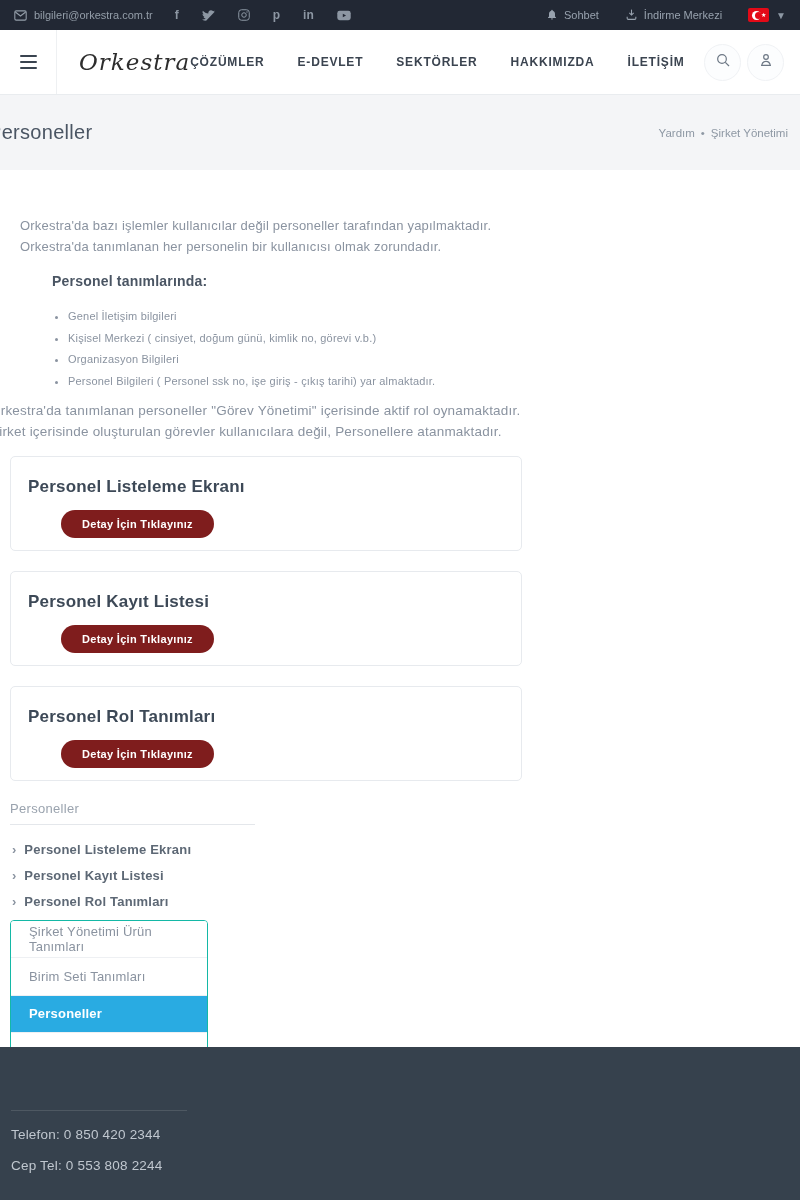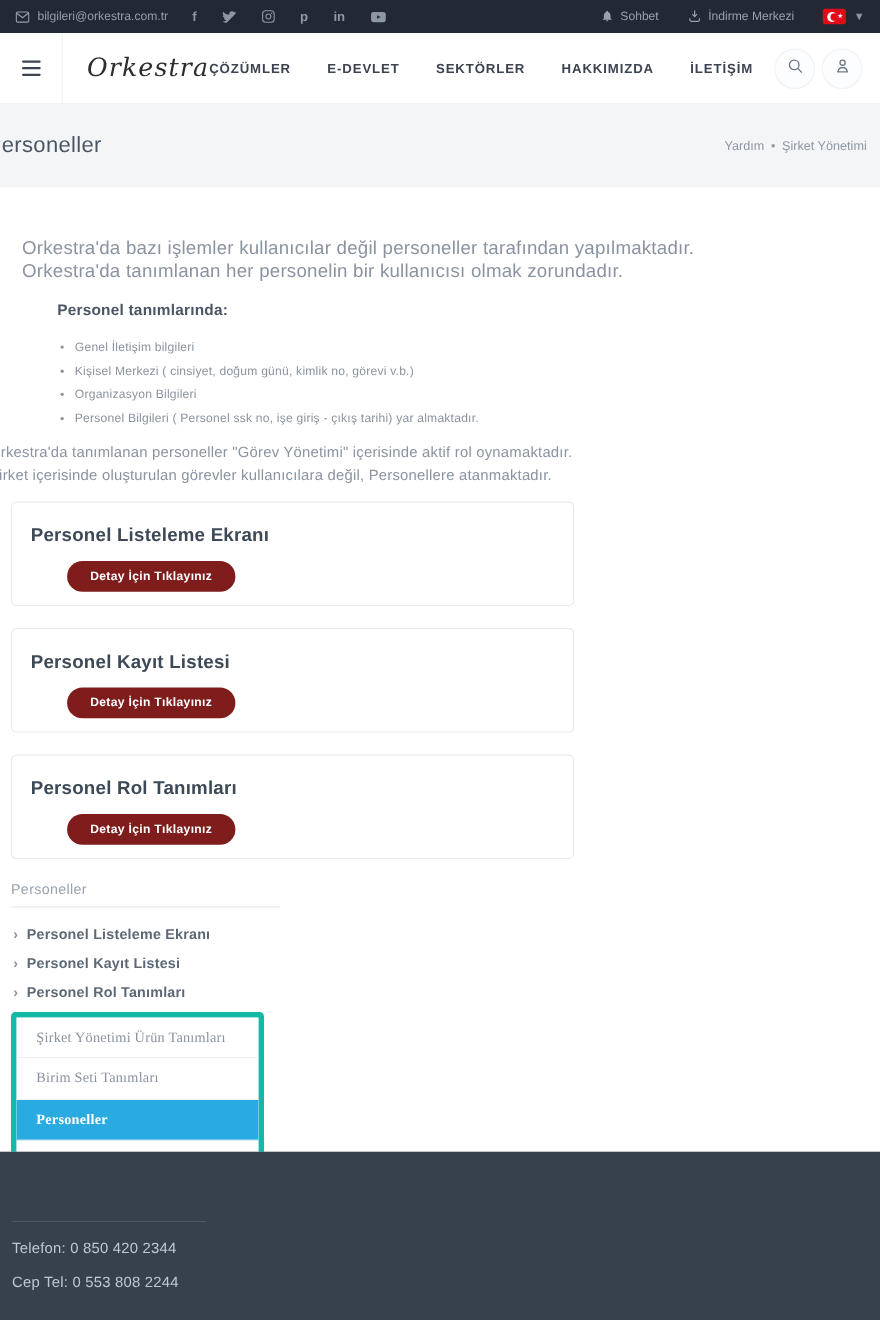--- a/index.html
+++ b/index.html
@@ -78,21 +78,21 @@
     background: #f4f5f7;
     display: flex; align-items: center;
     padding-right: 12px;
   }
   .page-title { font-size: 20px; font-weight: 500; color: #4a5563; margin-left: -12px; letter-spacing: 0.3px; }
   .breadcrumb { margin-left: auto; font-size: 11.5px; color: #8e98a4; display: flex; gap: 6px; align-items: flex-end; }
   .breadcrumb .crumb { cursor: pointer; }
 
   
   .content { height: 877px; flex: 0 0 877px; background: #ffffff; overflow: hidden; }
-  .intro { margin: 45px 0 0 20px; font-size: 17px; color: #8a93a0; line-height: 21px; letter-spacing: 0.2px; }
+  .intro { margin: 45px 0 0 20px; font-size: 13px; color: #8a93a0; line-height: 21px; letter-spacing: 0.2px; }
   .list-heading { margin: 16px 0 0 52px; font-size: 14px; font-weight: 700; color: #4a5563; letter-spacing: 0.2px; }
   .bullet-list { margin: 20px 0 0 68px; list-style: disc; }
   .bullet-list li { font-size: 11px; color: #8a93a0; margin-bottom: 7.5px; line-height: 14px; letter-spacing: 0.2px; }
   .after-paras { margin: 12px 0 0 -10px; font-size: 13.5px; color: #8a93a0; line-height: 21px; letter-spacing: 0.2px; }
 
   .cards { margin-top: 14px; }
   .card {
     width: 512px; margin: 0 0 20px 10px;
     border: 1px solid #e7eaee; border-radius: 5px;
     padding: 20px 20px 24px 17px;
@@ -107,21 +107,21 @@
     padding: 8px 21px; border: none; border-radius: 20px; cursor: pointer;
   }
 
   .widget-title { margin: 4px 0 0 10px; font-size: 13px; color: #9aa3ae; letter-spacing: 0.3px; }
   .widget-divider { width: 245px; margin: 8px 0 0 10px; border: none; border-top: 1px solid #e4e7eb; }
   .link-list { margin: 17px 0 0 12px; }
   .link-item { display: flex; align-items: center; gap: 8px; margin-bottom: 11px; cursor: pointer; }
   .link-caret { color: #8a93a0; font-size: 13px; font-weight: 700; line-height: 13px; }
   .link-label { font-size: 13px; font-weight: 700; color: #5d6875; letter-spacing: 0.2px; }
 
-  .menu-box { width: 230px; margin: 11px 0 0 10px; border: 5px solid #14b8a6; border-radius: 4px; overflow: hidden; font-family: Liberation Serif, serif; }
+  .menu-box { width: 198px; margin: 11px 0 0 10px; border: 1px solid #14b8a6; border-radius: 4px; overflow: hidden; }
   .menu-item {
     height: 37.5px; display: flex; align-items: center;
     padding-left: 18px; font-size: 13px; color: #8a93a0;
     border-bottom: 1px solid #eef0f3; cursor: pointer; letter-spacing: 0.2px;
     background: #ffffff;
   }
   .menu-item:last-child { border-bottom: none; }
   .menu-item.active { background: #29abe2; color: #ffffff; font-weight: 700; }
 
   

